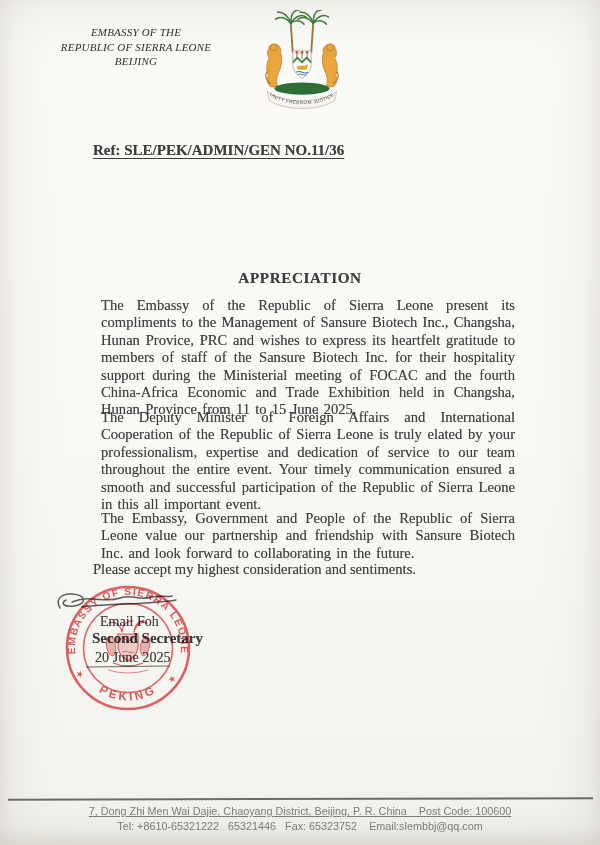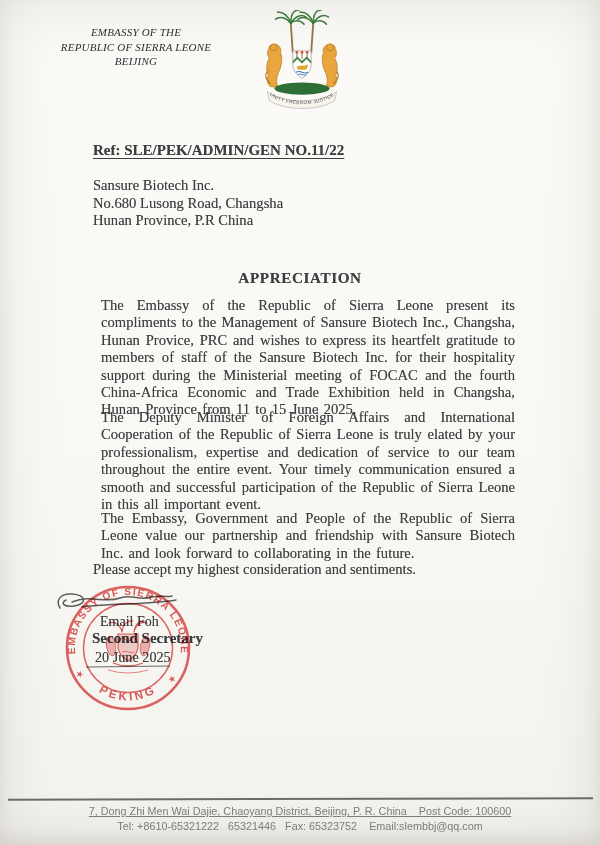--- a/index.html
+++ b/index.html
@@ -104,27 +104,22 @@
 
     <ellipse cx="50" cy="77" rx="27" ry="6" fill="#2e6d36"></ellipse>
 
     <path d="M16,80 C30,92 70,92 84,80 L82,89 C66,99 34,99 18,89 Z" fill="#f7f4ec" stroke="#9a9a9a" stroke-width="0.5"></path>
     <path id="mottoPath" d="M19,84 C34,95 66,95 81,84" fill="none"></path>
     <text font-family="Liberation Sans, sans-serif" font-size="4.6" fill="#4a4a4a" letter-spacing="0.4">
       <textPath href="#mottoPath" startOffset="50%" text-anchor="middle">UNITY FREEDOM JUSTICE</textPath>
     </text>
   </svg>
 
-  <div class="col ref scan-text" style="position:absolute;">Ref: SLE/PEK/ADMIN/GEN NO.11/22</div>
+  <div class="col ref scan-text" style="position:absolute;">Ref: SLE/PEK/ADMIN/GEN NO.11/36</div>
 
-  <div class="col recipient scan-text" style="position:absolute;">
-    <div>Sansure Biotech Inc.</div>
-    <div>No.680 Lusong Road, Changsha</div>
-    <div>Hunan Province, P.R China</div>
-  </div>
 
 
   <div class="col subject scan-text" style="position:absolute;">APPRECIATION</div>
 
   <p class="para p1 scan-text">The  Embassy of the Republic of Sierra Leone present its compliments to the Management of Sansure Biotech Inc., Changsha, Hunan Provice, PRC and wishes to express its heartfelt gratitude to members of staff of the Sansure Biotech Inc. for their hospitality support  during the Ministerial meeting of FOCAC and the fourth China-Africa Economic and Trade Exhibition held in Changsha, Hunan Province from 11 to 15 June 2025.</p>
   <p class="para p2 scan-text">The Deputy Minister of Foreign Affairs and International Cooperation of the Republic of Sierra Leone is truly elated by your professionalism, expertise and dedication of service to our team throughout the entire event. Your timely communication ensured a smooth and successful participation of the Republic of Sierra Leone in this all important event.</p>
   <p class="para p3 scan-text">The Embassy, Government and People of the Republic of Sierra Leone value our partnership and friendship with Sansure Biotech Inc. and look forward to collaborating in the future.</p>
 
   <div class="col closing scan-text" style="position:absolute;">Please accept my highest consideration and sentiments.</div>
 

